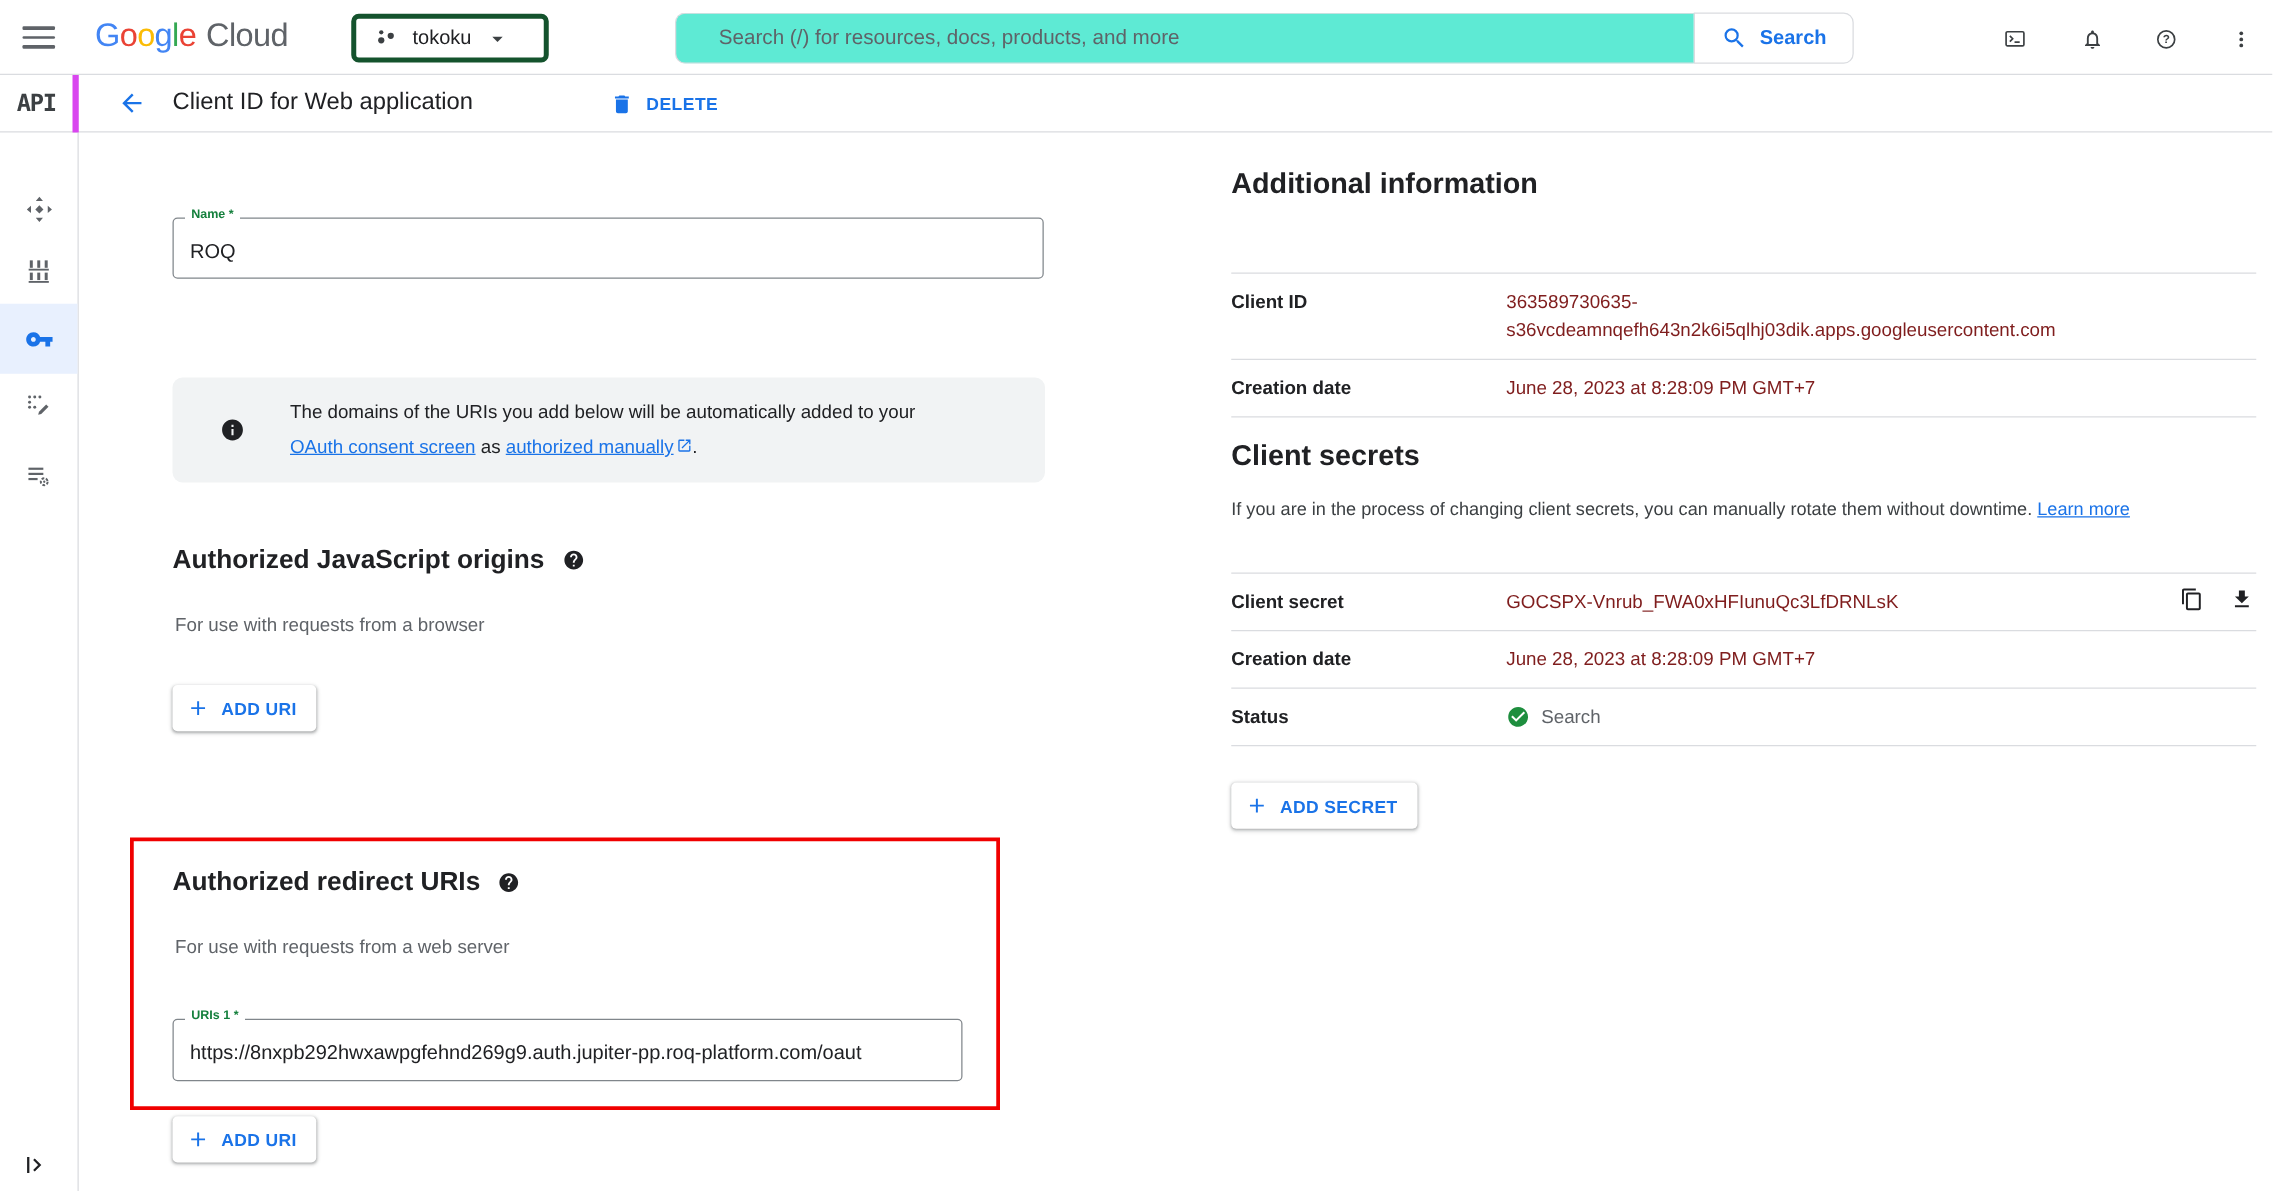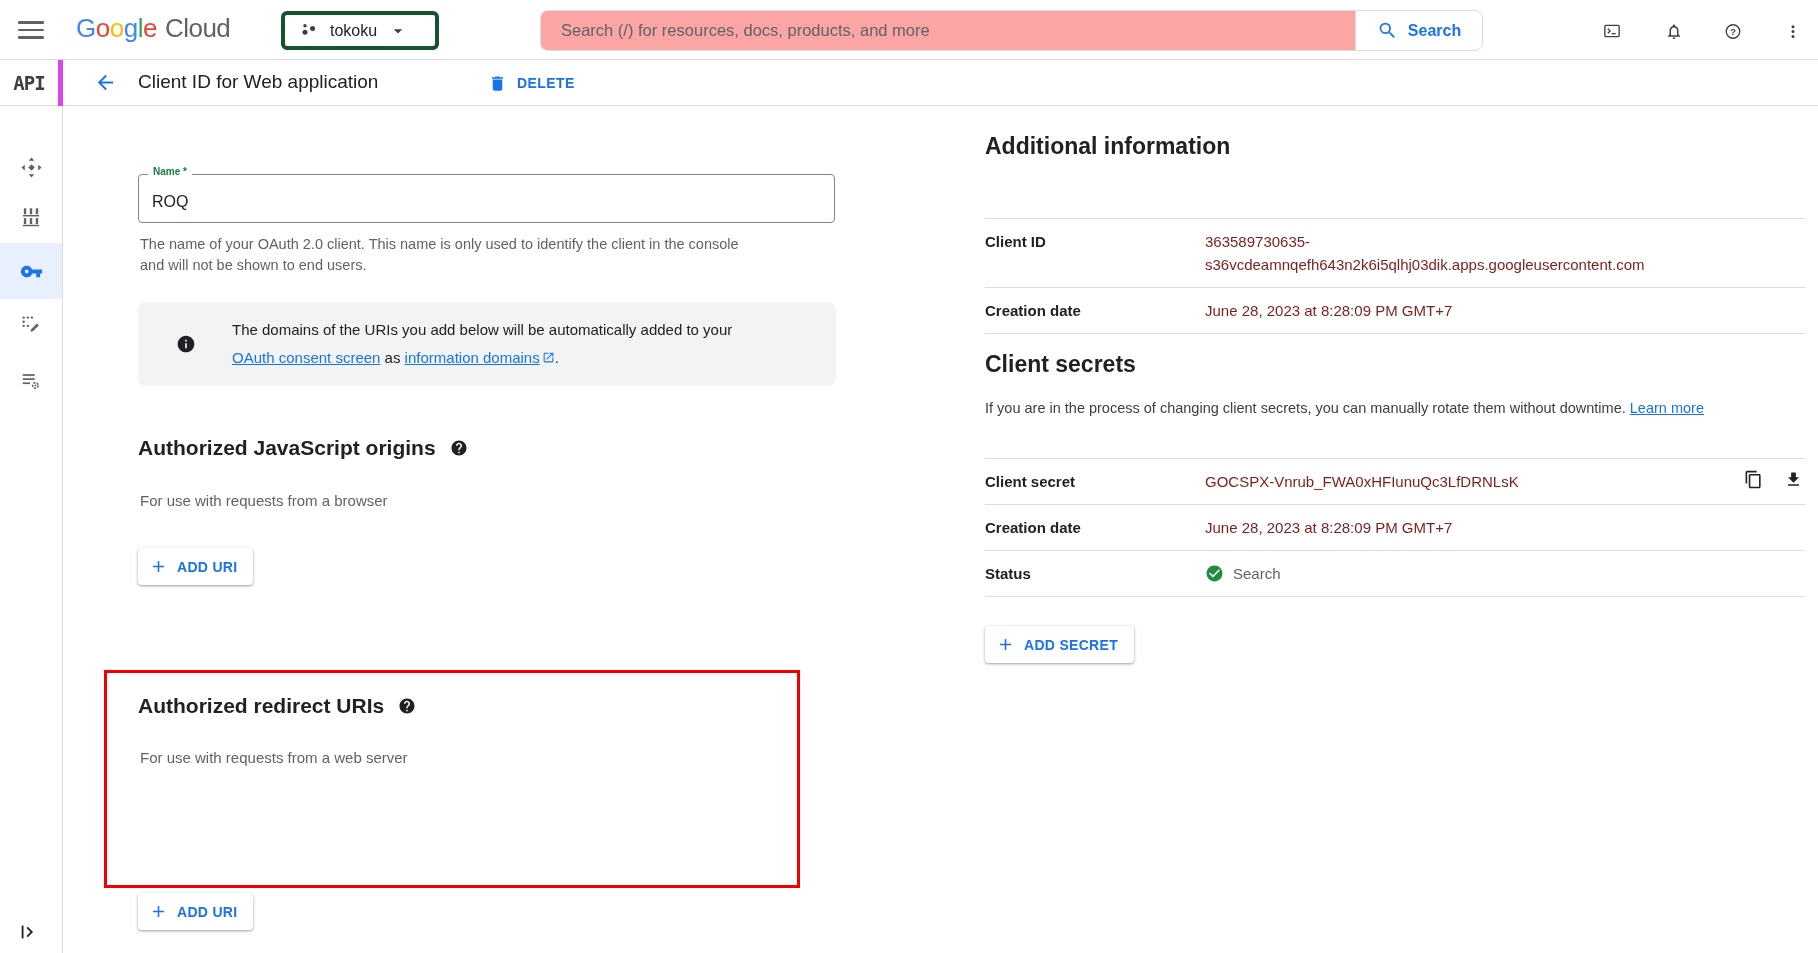--- a/index.html
+++ b/index.html
@@ -19,23 +19,23 @@
                background:none; border:none; cursor:pointer; padding:0 2px; }
   .hamburger span { height:2.4px; background:#5f6368; border-radius:1px; }
   .logo { position:absolute; left:76px; top:13px; font-size:26px; letter-spacing:-.5px;
           display:flex; align-items:baseline; gap:8px; }
   .logo .cloud { color:#5f6368; }
   .project-btn { position:absolute; left:281px; top:11px; height:39px; min-width:158px;
                  border:4px solid #14532d; border-radius:6px; background:#fff;
                  display:flex; align-items:center; gap:11px; padding:0 8px 0 14px;
                  font-size:16px; color:#202124; cursor:pointer; font-family:inherit; }
   .searchbar { position:absolute; left:540px; top:10px; width:815px; height:41px;
-               background:#fca5a5; border:1px solid #dadce0; border-right:none;
+               background:#5eead4; border:1px solid #dadce0; border-right:none;
                border-radius:8px 0 0 8px; font-size:16.5px; color:#202124;
-               padding:0 16px 0 20px; outline:none; font-family:inherit; }
+               padding:0 16px 0 34px; outline:none; font-family:inherit; }
   .searchbar::placeholder { color:#5f6368; }
   .search-btn { position:absolute; left:1355px; top:10px; width:128px; height:41px;
                 background:#fff; border:1px solid #dadce0; border-radius:0 8px 8px 0;
                 display:flex; align-items:center; justify-content:center; gap:10px;
                 color:#1a73e8; font-size:16px; font-weight:bold; cursor:pointer; font-family:inherit;}
   .top-iconbtn { position:absolute; top:16px; width:30px; height:30px; border:none; background:none;
                  display:flex; align-items:center; justify-content:center; cursor:pointer; color:#3c4043; }
 
   
   .page-header { position:absolute; top:60px; left:0; right:0; height:46px; background:#fff;
@@ -239,27 +239,26 @@
     </svg>
   </button>
 </nav>
 
 <main class="content">
 
   <div class="mfield name-field">
     <label>Name *</label>
     <input value="ROQ" style="">
   </div>
-  <div class="name-helper">The name of your OAuth 2.0 client. This name is only used to identify the client in the console and will not be shown to end users.</div>
 
   <div class="notice">
     <svg class="n-icon" width="20" height="20" viewBox="0 0 24 24">
       <path d="M12 2C6.48 2 2 6.48 2 12s4.48 10 10 10 10-4.48 10-10S17.52 2 12 2zm1 15h-2v-6h2v6zm0-8h-2V7h2v2z" fill="#202124"></path>
     </svg>
-    <div class="n-text"><span>The domains of the URIs you add below will be automatically added to your </span><a>OAuth consent screen</a><span> as </span><a><span>information domains</span><svg class="ext-icon" width="13" height="13" viewBox="0 0 24 24">
+    <div class="n-text"><span>The domains of the URIs you add below will be automatically added to your </span><a>OAuth consent screen</a><span> as </span><a><span>authorized manually</span><svg class="ext-icon" width="13" height="13" viewBox="0 0 24 24">
             <path d="M19 19H5V5h7V3H5a2 2 0 0 0-2 2v14a2 2 0 0 0 2 2h14c1.1 0 2-.9 2-2v-7h-2v7zM14 3v2h3.59l-9.83 9.83 1.41 1.41L19 6.41V10h2V3h-7z" fill="#1a73e8"></path>
           </svg></a><span>.</span></div>
   </div>
 
   <div class="sec-heading" style="left:75px;top:330px">
     <span>Authorized JavaScript origins</span>
     <svg width="18" height="18" viewBox="0 0 24 24">
       <path d="M12 2C6.48 2 2 6.48 2 12s4.48 10 10 10 10-4.48 10-10S17.52 2 12 2zm1 17h-2v-2h2v2zm2.07-7.75l-.9.92C13.45 12.9 13 13.5 13 15h-2v-.5c0-1.1.45-2.1 1.17-2.83l1.24-1.26c.37-.36.59-.86.59-1.41 0-1.1-.9-2-2-2s-2 .9-2 2H8c0-2.21 1.79-4 4-4s4 1.79 4 4c0 .88-.36 1.68-.93 2.25z" fill="#202124"></path>
     </svg>
   </div>
@@ -275,20 +274,24 @@
   <div class="red-box" style="border-color: rgb(240, 0, 0);"></div>
 
   <div class="sec-heading" style="left:75px;top:588px">
     <span>Authorized redirect URIs</span>
     <svg width="18" height="18" viewBox="0 0 24 24">
       <path d="M12 2C6.48 2 2 6.48 2 12s4.48 10 10 10 10-4.48 10-10S17.52 2 12 2zm1 17h-2v-2h2v2zm2.07-7.75l-.9.92C13.45 12.9 13 13.5 13 15h-2v-.5c0-1.1.45-2.1 1.17-2.83l1.24-1.26c.37-.36.59-.86.59-1.41 0-1.1-.9-2-2-2s-2 .9-2 2H8c0-2.21 1.79-4 4-4s4 1.79 4 4c0 .88-.36 1.68-.93 2.25z" fill="#202124"></path>
     </svg>
   </div>
   <div class="sub-text" style="left:77px;top:643px">For use with requests from a web server</div>
 
+  <div class="mfield uris-field">
+    <label>URIs 1 *</label>
+    <input value="https://8nxpb292hwxawpgfehnd269g9.auth.jupiter-pp.roq-platform.com/oaut" style="">
+  </div>
 
   <button class="add-btn" style="left:75px;top:787px">
     <svg width="19" height="19" viewBox="0 0 24 24">
         <path d="M19 13h-6v6h-2v-6H5v-2h6V5h2v6h6v2z" fill="#1a73e8"></path>
       </svg>
     <span>ADD URI</span>
   </button>
 
   <div class="r-title" style="left:922px;top:27px">Additional information</div>
 

